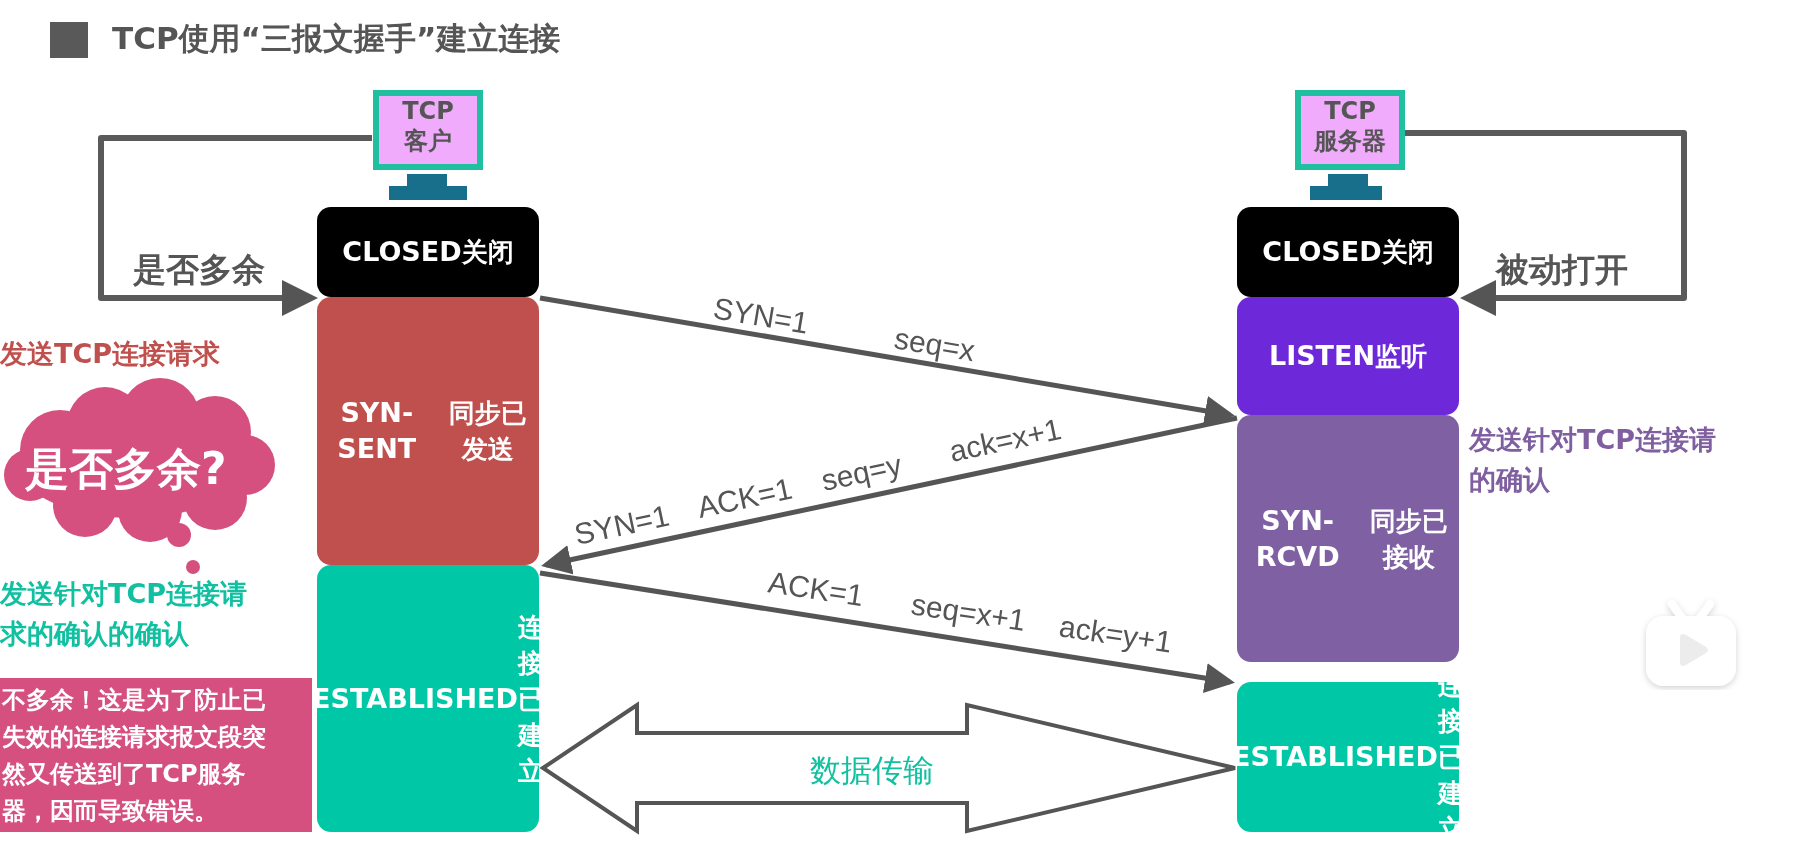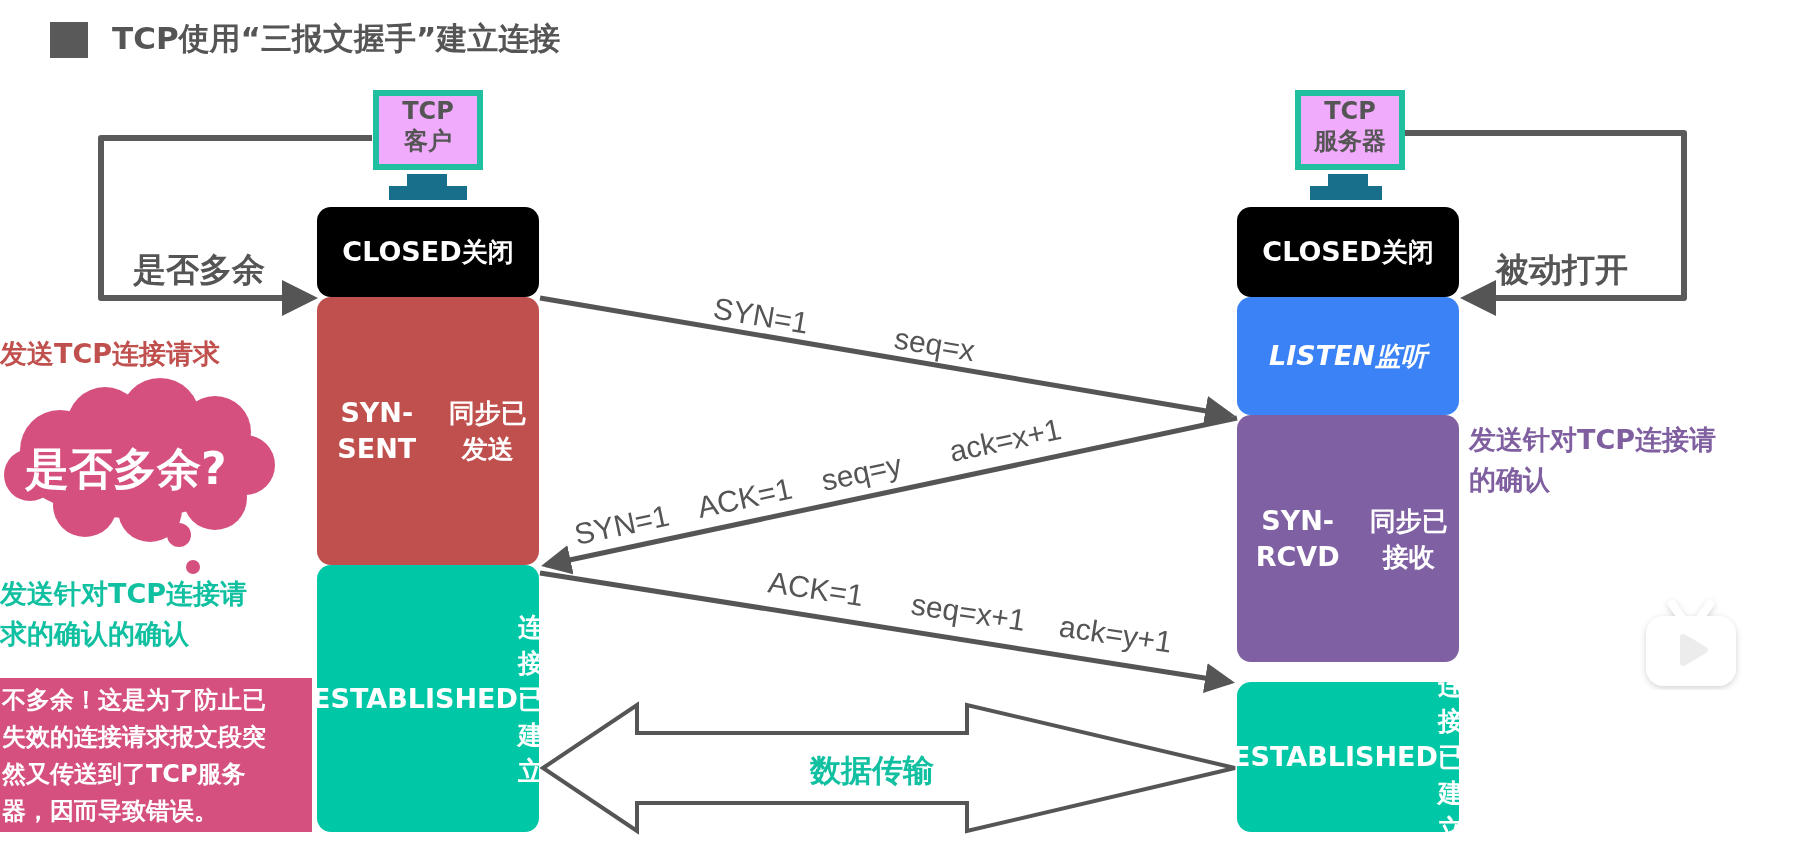--- a/index.html
+++ b/index.html
@@ -25,21 +25,21 @@
   .open-label { font-size: 33px; color: #555555; }
 
   #red-note { left: 0; top: 336px; font-size: 27px; color: #c0504d; }
   #green-note { left: 0; top: 574px; font-size: 27px; color: #10c0a0; line-height: 40px; }
   #purple-note { left: 1469px; top: 420px; font-size: 27px; color: #7f5fa0; line-height: 40px; }
 
   #explain-box { position: absolute; left: 0; top: 678px; width: 312px; height: 154px; background: #d5507e;
                  color: #fff; font-weight: bold; font-size: 24px; line-height: 37px; padding: 4px 16px 0 2px; box-sizing: border-box; }
   #cloud-text { position: absolute; left: 25px; top: 440px; font-size: 44px; font-weight: bold; color: #fff; white-space: nowrap; }
 
-  #data-label { position: absolute; left: 810px; top: 750px; font-size: 31px; font-weight: bold; color: #10c0a0; }
+  #data-label { position: absolute; left: 810px; top: 750px; font-size: 31px; font-weight: normal; color: #10c0a0; }
 
   svg text { font-family: "Liberation Sans", sans-serif; fill: #555555; font-size: 30px; }
   #bili-icon { position: absolute; left: 1640px; top: 594px; width: 102px; height: 96px; }
 </style>
 </head>
 <body>
 
 <div id="title-square" class="abs"></div>
 <div id="title-text" class="abs">TCP使用“三报文握手”建立连接</div>
 
@@ -117,21 +117,21 @@
     <div class="en">ESTABLISHED</div>
     <div class="zh">连接已建立</div>
   </div>
 </div>
 
 <div class="col" style="left:1237px;top:207px;height:625px;">
   <div class="state" style="top:0;height:90px;background:#000;">
     <div class="en">CLOSED</div>
     <div class="zh">关闭</div>
   </div>
-  <div class="state" style="top:90px;height:118px;background:#3b82f6;font-style:italic;">
+  <div class="state" style="top:90px;height:118px;background:#6d28d9;">
     <div class="en">LISTEN</div>
     <div class="zh">监听</div>
   </div>
   <div class="state" style="top:208px;height:247px;background:#7f60a2;">
     <div class="en">SYN-RCVD</div>
     <div class="zh">同步已接收</div>
   </div>
   <div class="state" style="top:475px;height:150px;background:#00c8a6;">
     <div class="en">ESTABLISHED</div>
     <div class="zh">连接已建立</div>

